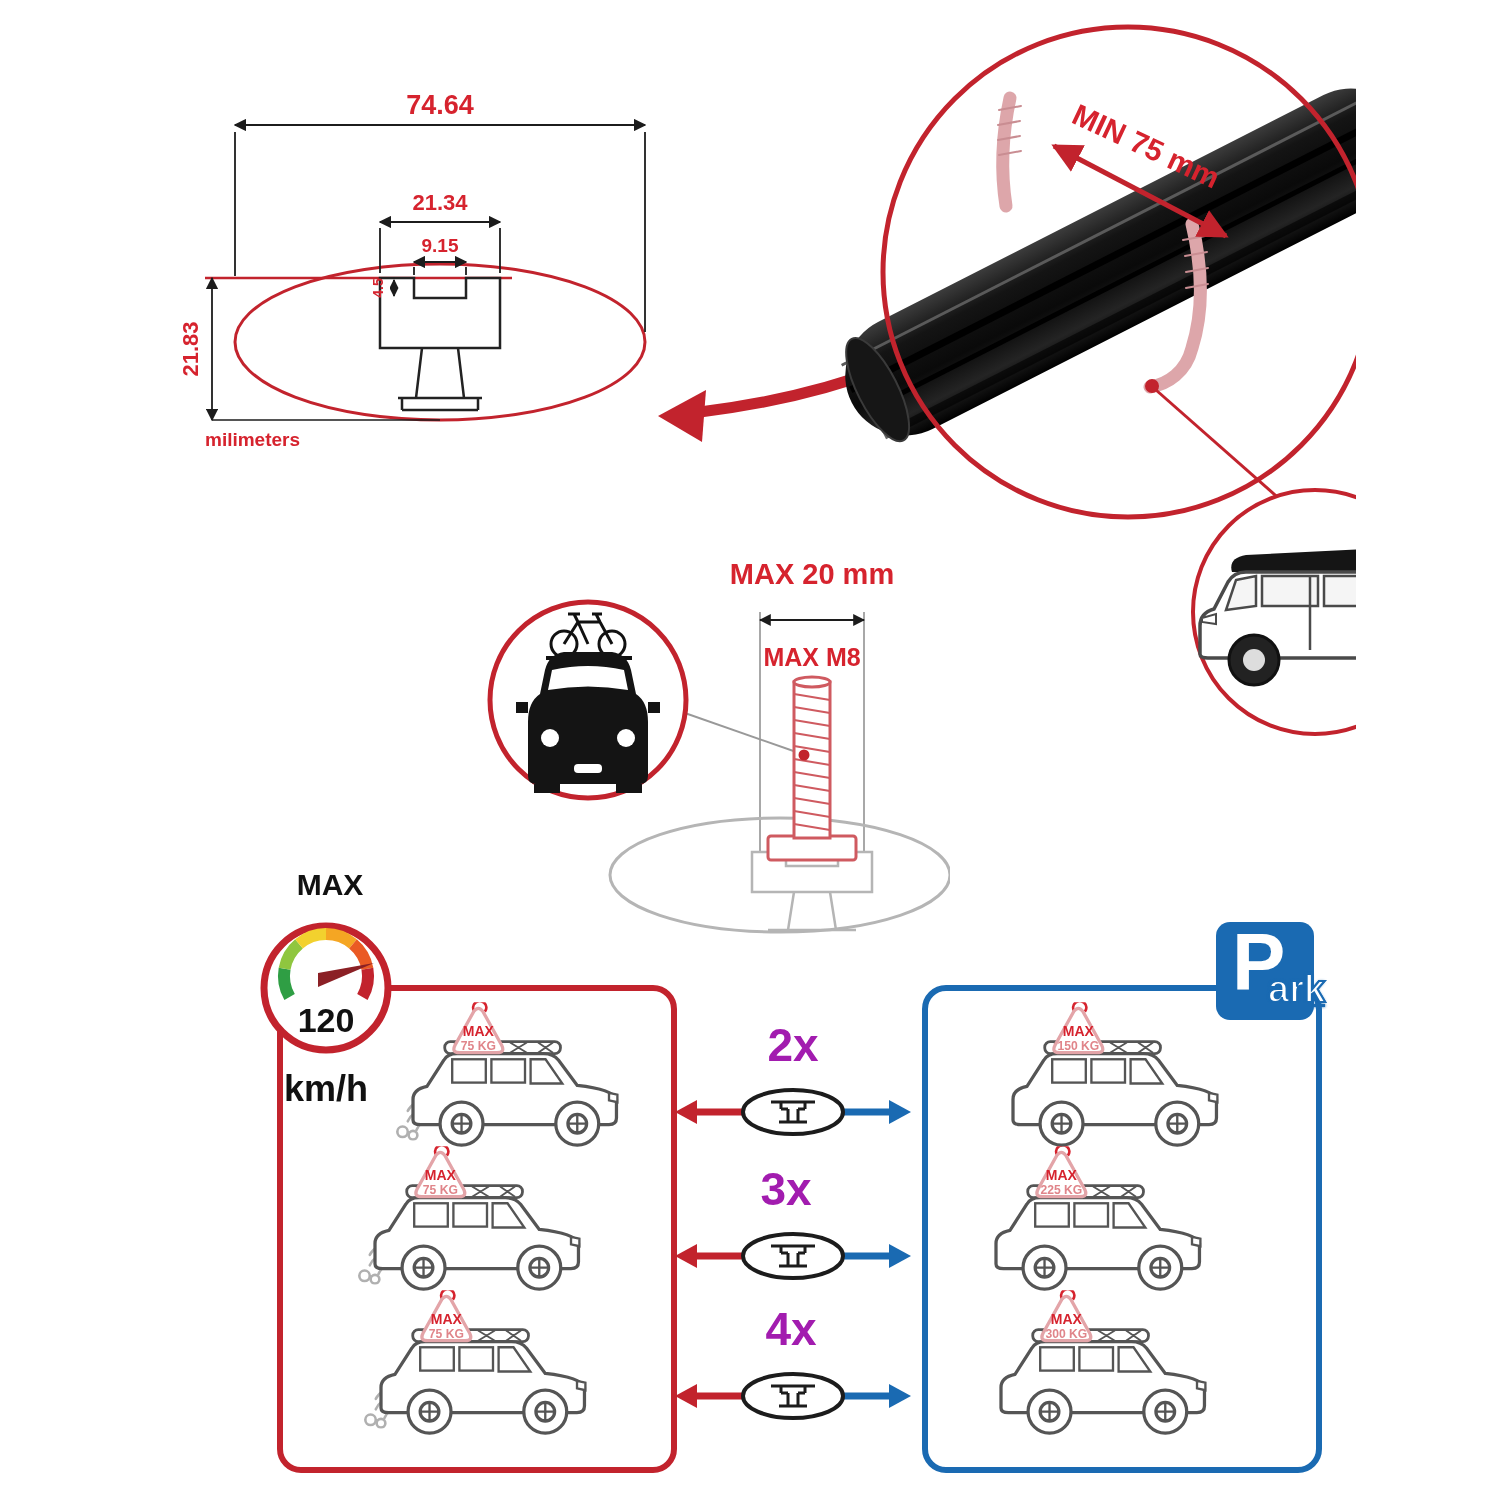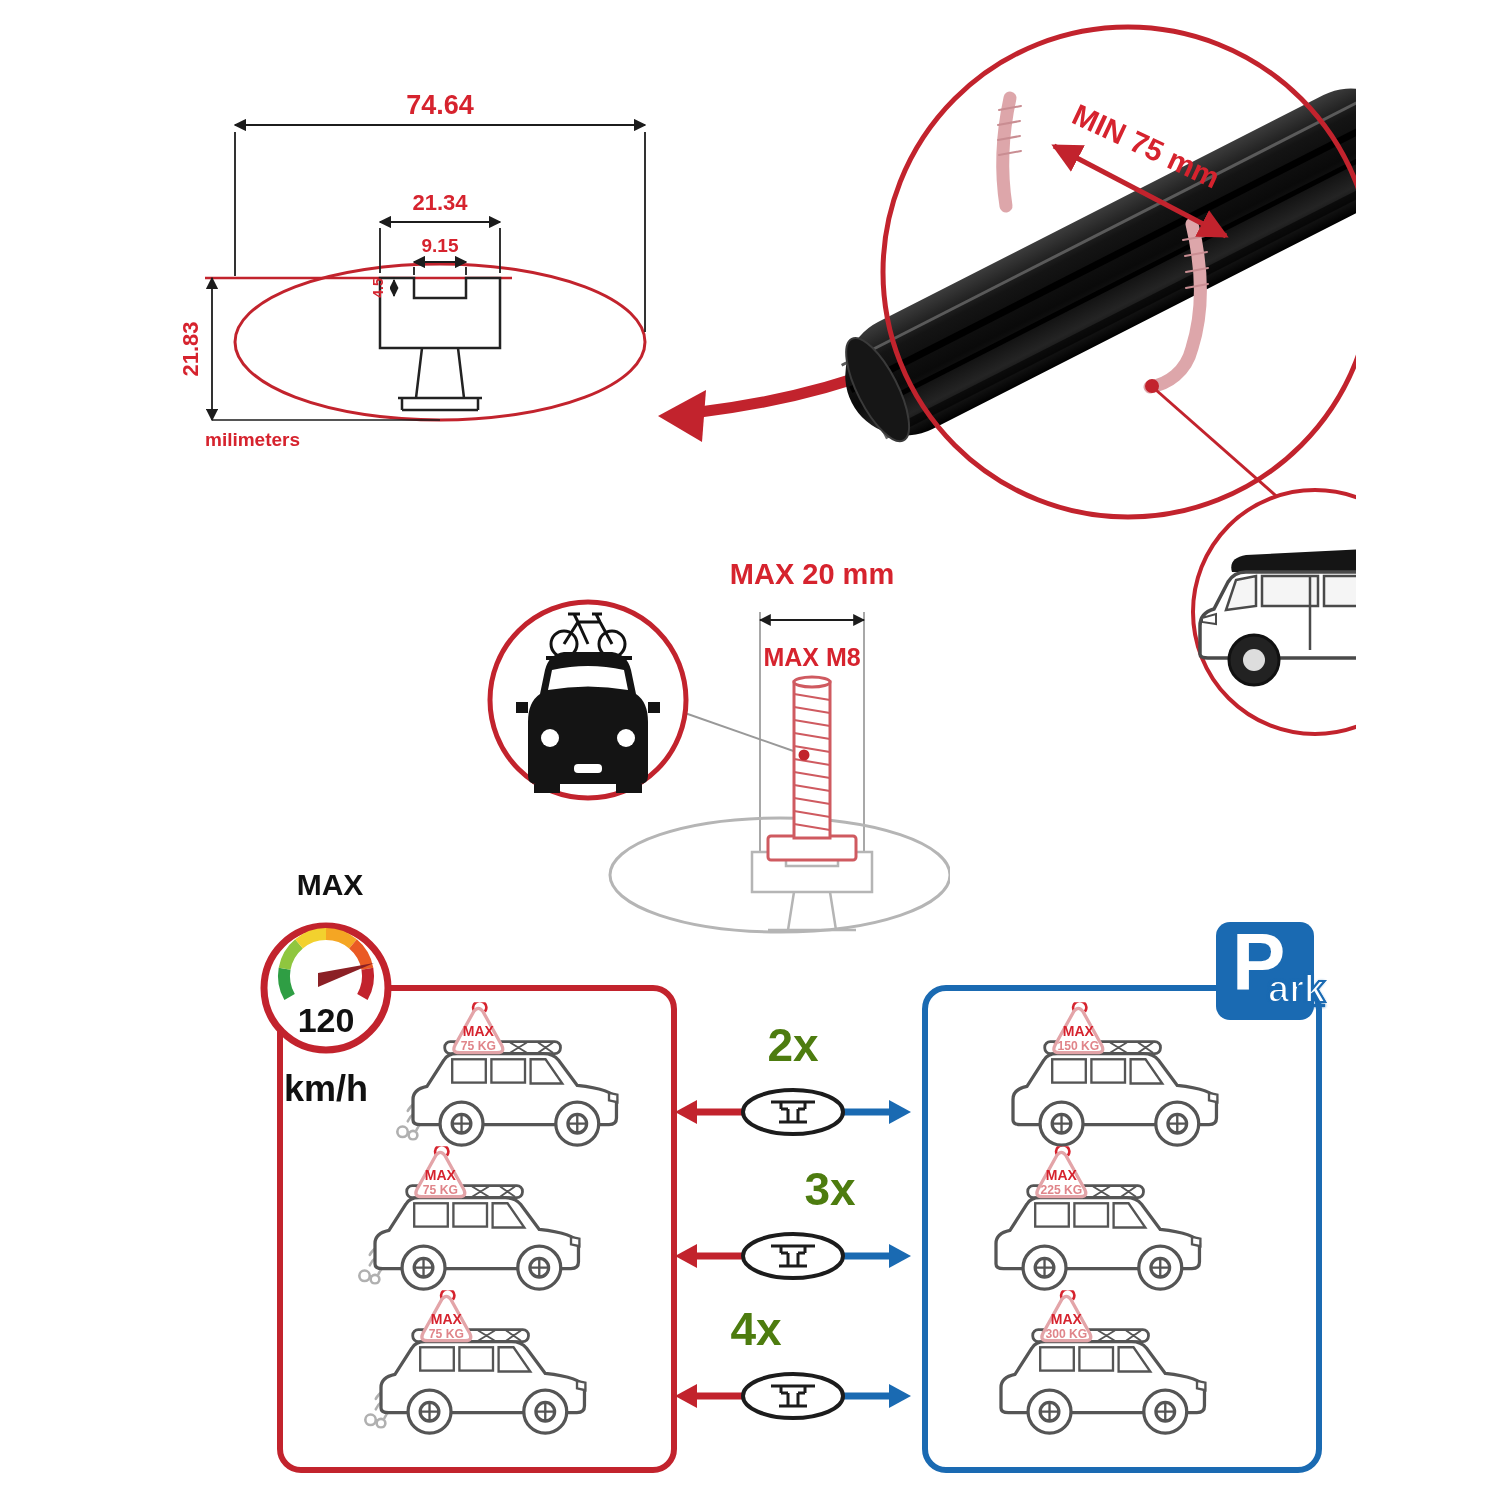--- a/index.html
+++ b/index.html
@@ -8,21 +8,21 @@
   .abs{position:absolute;}
   svg text{font-family:"Liberation Sans",sans-serif;}
   .t-dim{fill:#d6232e;font-weight:bold;text-anchor:middle;}
   .t-red-big{fill:#d6232e;font-weight:bold;}
   .t-badge-max{fill:#d6232e;font-size:15px;font-weight:bold;text-anchor:middle;}
   .t-badge-kg{fill:#e0858a;font-size:13px;font-weight:bold;text-anchor:middle;}
   .panel{position:absolute;background:#fff;border-radius:24px;width:388px;height:476px;top:985px;}
   .panel.red{left:277px;border:6px solid #c2232d;}
   .panel.blue{left:922px;border:6px solid #1a6ab2;}
   .lbl{position:absolute;color:#111;font-weight:bold;text-align:center;}
-  .mult-label{position:absolute;color:#4d7c0f;font-weight:bold;font-size:46px;width:80px;text-align:center;}
+  .mult-label{position:absolute;color:#a21caf;font-weight:bold;font-size:46px;width:80px;text-align:center;}
   .park-sign{position:absolute;left:1216px;top:922px;width:98px;height:98px;background:#1a6ab2;border-radius:14px;}
   .park-sign .p{position:absolute;left:16px;top:-8px;font-size:80px;font-weight:bold;color:#fff;line-height:1.2;}
   .park-sign .ark{position:absolute;left:52px;top:46px;font-size:38px;font-weight:bold;color:#fff;
                   -webkit-text-stroke:2px #1a6ab2;text-shadow:0 0 3px #1a6ab2;text-decoration:underline;}
 </style>
 </head>
 <body>
 
 <div class="canvas">
 
@@ -277,26 +277,26 @@
       <text x="100" y="36" class="t-badge-max">MAX</text>
       <text x="100" y="51" class="t-badge-kg">300 KG</text>
     </g>
   </svg>
 
   <div class="mult-label" style="left:753px;top:1018px">2x</div>
   <svg class="abs" style="left:673px;top:1082px" width="240" height="60">
       <use href="#mult-icon"></use>
     </svg>
 
-  <div class="mult-label" style="left:790px;top:1162px">3x</div>
+  <div class="mult-label" style="left:746px;top:1162px">3x</div>
   <svg class="abs" style="left:673px;top:1226px" width="240" height="60">
       <use href="#mult-icon"></use>
     </svg>
 
-  <div class="mult-label" style="left:716px;top:1302px">4x</div>
+  <div class="mult-label" style="left:751px;top:1302px">4x</div>
   <svg class="abs" style="left:673px;top:1366px" width="240" height="60">
       <use href="#mult-icon"></use>
     </svg>
 
   <div class="park-sign">
     <span class="p">P</span>
     <span class="ark">ark</span>
   </div>
 
 </div>

